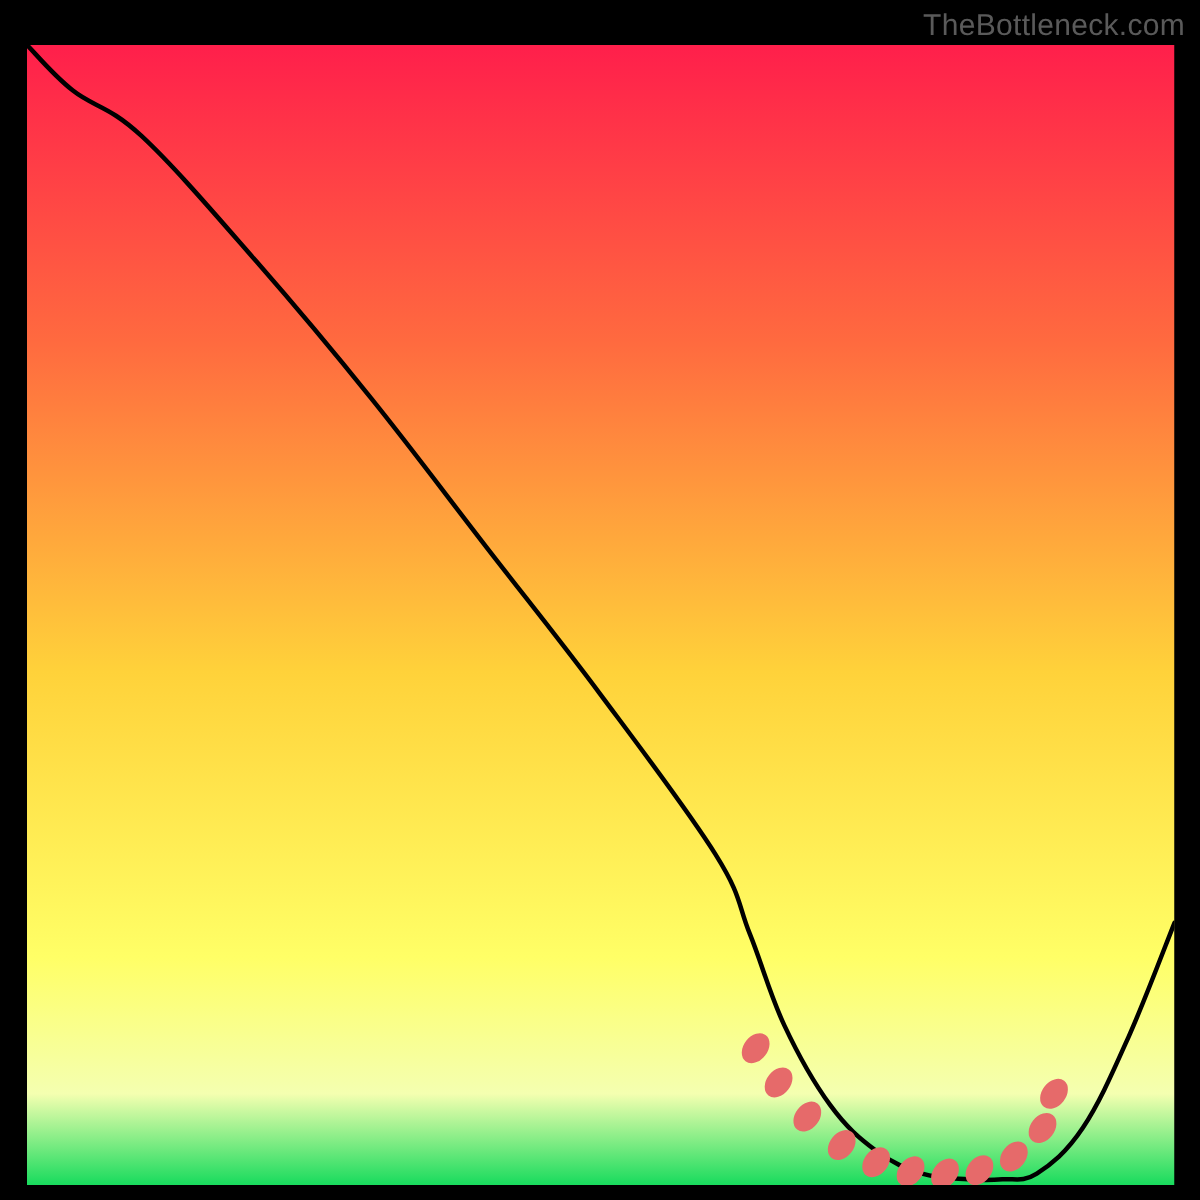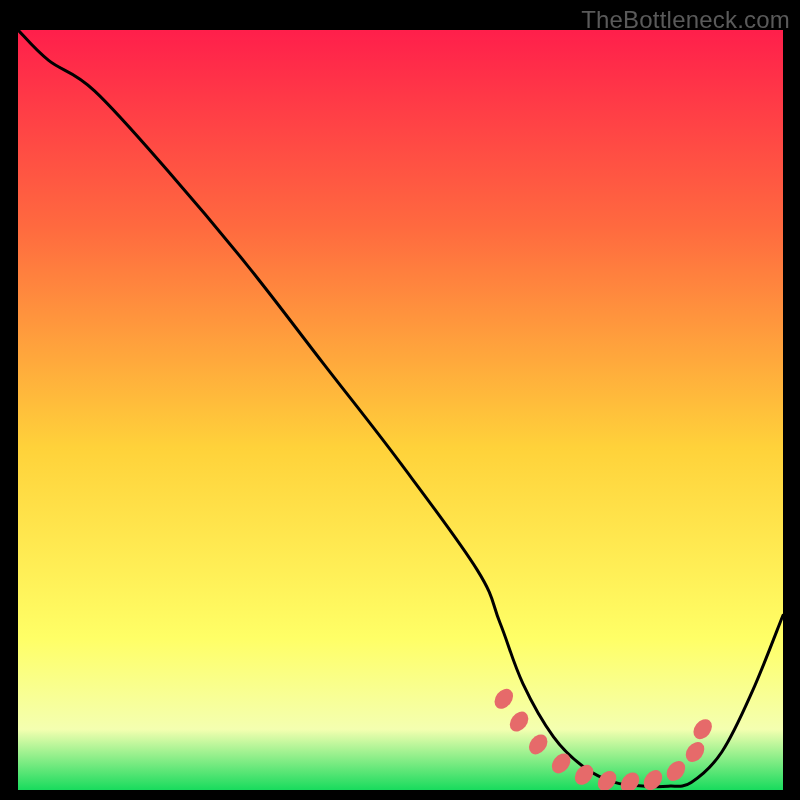--- a/index.html
+++ b/index.html
@@ -14,21 +14,21 @@
   .stage {
     position: relative;
     width: 800px;
     height: 800px;
   }
   .watermark {
     position: absolute;
     top: 6px;
     right: 10px;
     color: #5a5a5a;
-    font-size: 24px;
+    font-size: 20px;
     letter-spacing: 0.2px;
     font-weight: 500;
     user-select: none;
   }
   .plot {
     position: absolute;
     left: 18px;
     top: 30px;
     width: 765px;
     height: 760px;

